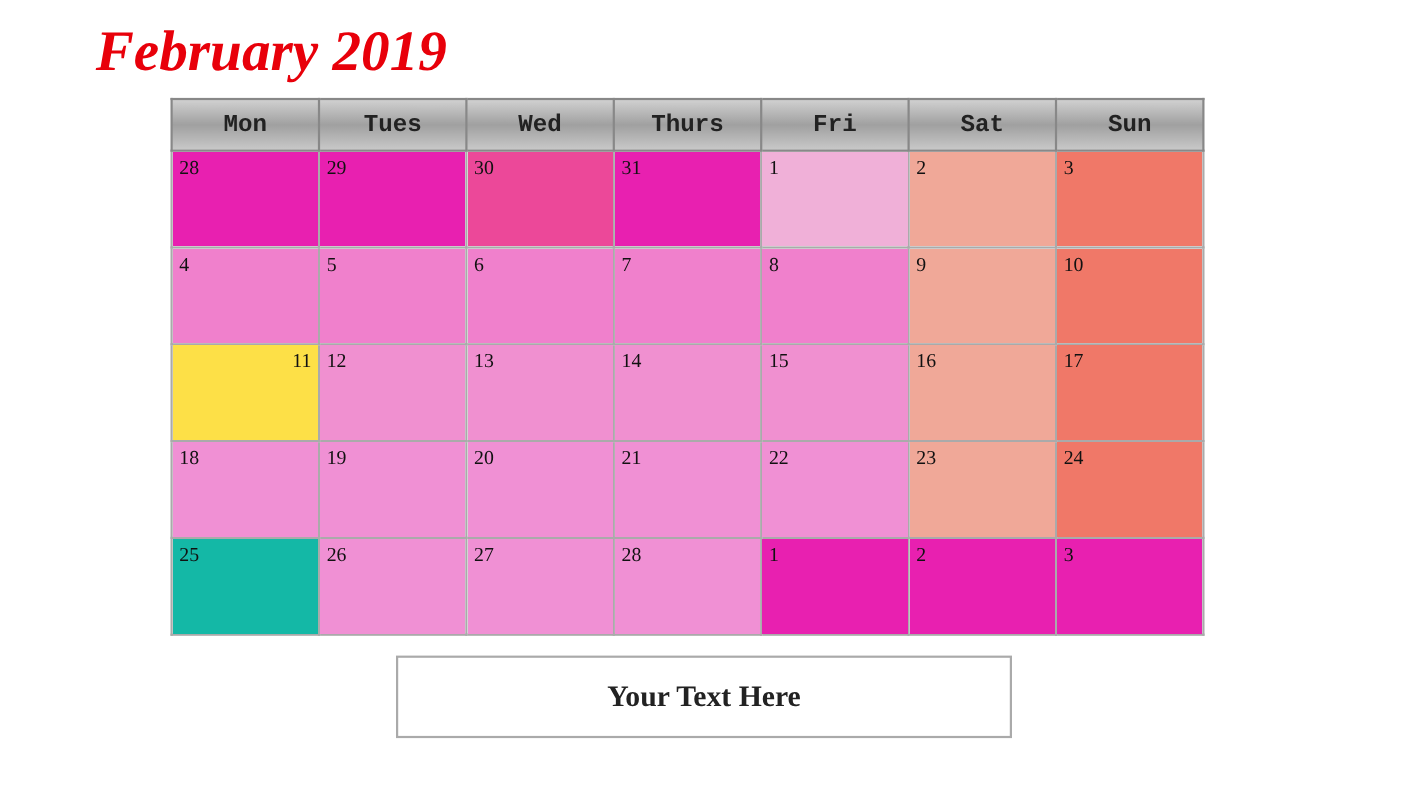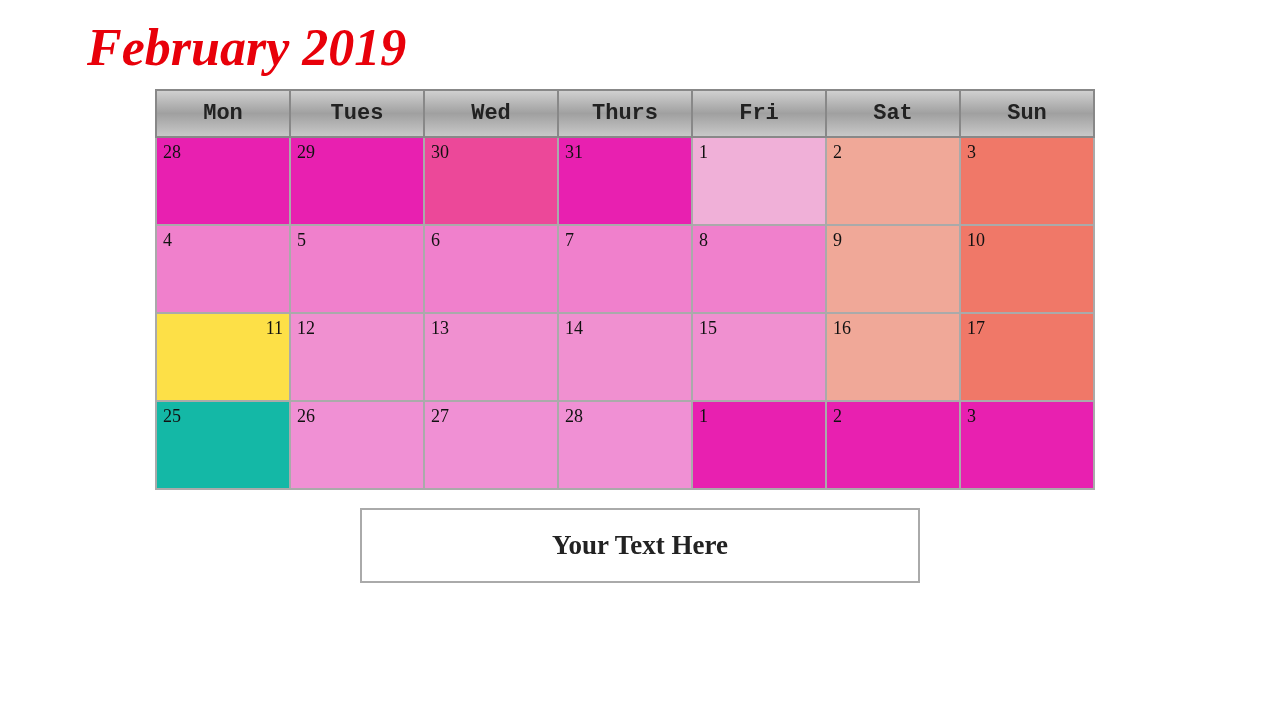--- a/index.html
+++ b/index.html
@@ -159,20 +159,29 @@
         <tr>
           <td class="r3c1">11</td>
           <td class="r3c2">12</td>
           <td class="r3c3">13</td>
           <td class="r3c4">14</td>
           <td class="r3c5">15</td>
           <td class="r3c6">16</td>
           <td class="r3c7">17</td>
         </tr>
         <tr>
+          <td class="r4c1">18</td>
+          <td class="r4c2">19</td>
+          <td class="r4c3">20</td>
+          <td class="r4c4">21</td>
+          <td class="r4c5">22</td>
+          <td class="r4c6">23</td>
+          <td class="r4c7">24</td>
+        </tr>
+        <tr>
           <td class="r5c1">25</td>
           <td class="r5c2">26</td>
           <td class="r5c3">27</td>
           <td class="r5c4">28</td>
           <td class="r5c5">1</td>
           <td class="r5c6">2</td>
           <td class="r5c7">3</td>
         </tr>
       </tbody>
   </table>

